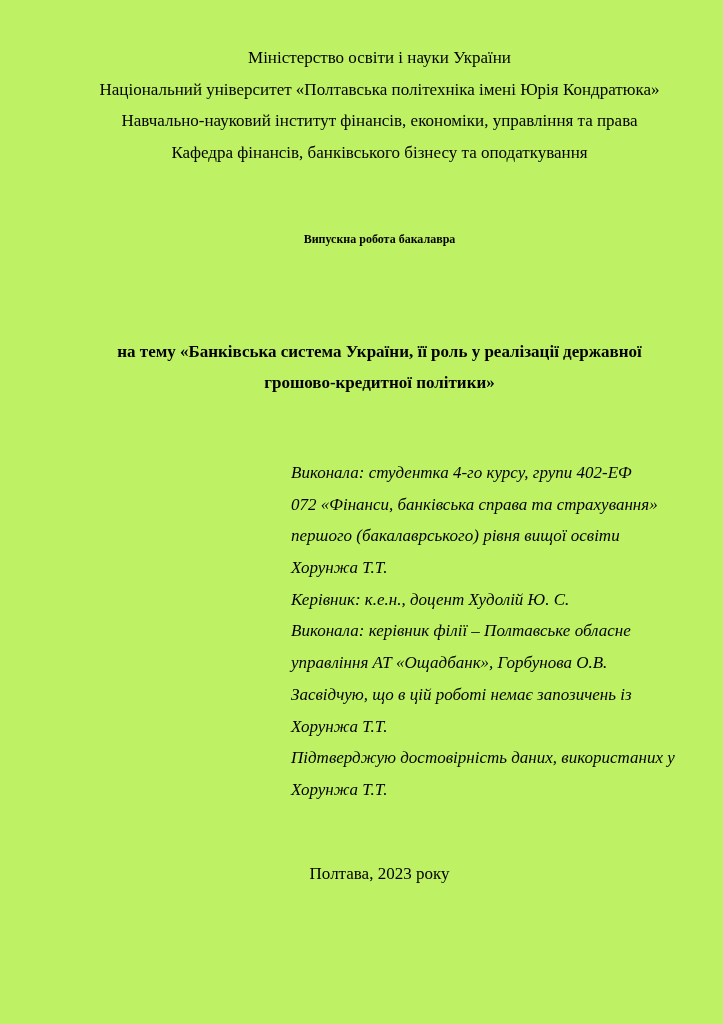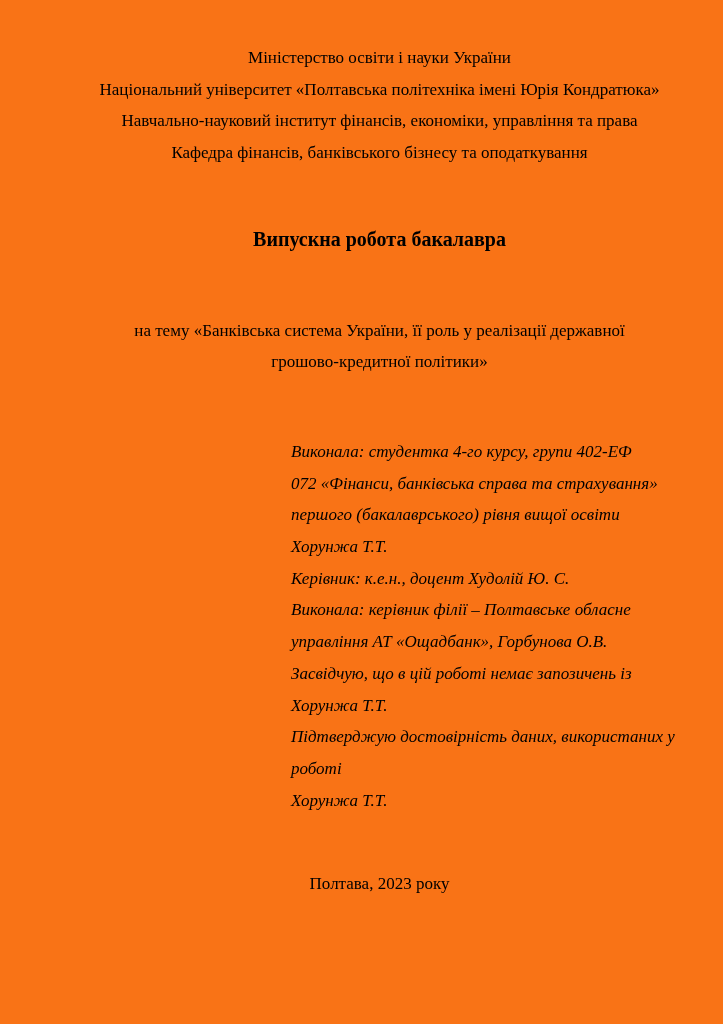--- a/index.html
+++ b/index.html
@@ -6,42 +6,42 @@
     margin: 0;
     padding: 0;
     background: #ffffff;
   }
   .page {
     position: relative;
     width: 723px;
     height: 1024px;
     box-sizing: border-box;
     margin: 0 auto;
-    background: #f97316;
+    background: #bef264;
     color: #000000;
     font-family: "Liberation Serif", "DejaVu Serif", serif;
     font-size: 17px;
     line-height: 31.7px;
     overflow: hidden;
     padding: 42px 52px 0 88px;
   }
   .centered { text-align: center; }
   .line { white-space: nowrap; }
 
   .doc-header { }
 
   .doc-title {
     margin-top: 55px;
-    font-size: 20px;
+    font-size: 12px;
     font-weight: bold;
   }
 
   .doc-topic {
-    margin-top: 59px;
-    font-weight: normal;
+    margin-top: 80px;
+    font-weight: bold;
   }
 
   .doc-details {
     margin-top: 58px;
     margin-left: 203px;
     text-align: left;
     font-style: italic;
   }
 
   .doc-footer {
@@ -71,19 +71,18 @@
     <div class="line">Виконала: студентка 4-го курсу, групи 402-ЕФ</div>
     <div class="line">072 «Фінанси, банківська справа та страхування»</div>
     <div class="line">першого (бакалаврського) рівня вищої освіти</div>
     <div class="line">Хорунжа Т.Т.</div>
     <div class="line">Керівник: к.е.н., доцент Худолій Ю. С.</div>
     <div class="line">Виконала: керівник філії – Полтавське обласне</div>
     <div class="line">управління АТ «Ощадбанк», Горбунова О.В.</div>
     <div class="line">Засвідчую, що в цій роботі немає запозичень із</div>
     <div class="line">Хорунжа Т.Т.</div>
     <div class="line">Підтверджую достовірність даних, використаних у</div>
-    <div class="line">роботі</div>
     <div class="line">Хорунжа Т.Т.</div>
   </div>
 
   <div class="doc-footer centered line">Полтава, 2023 року</div>
 
 </div>
 
 </body></html>

